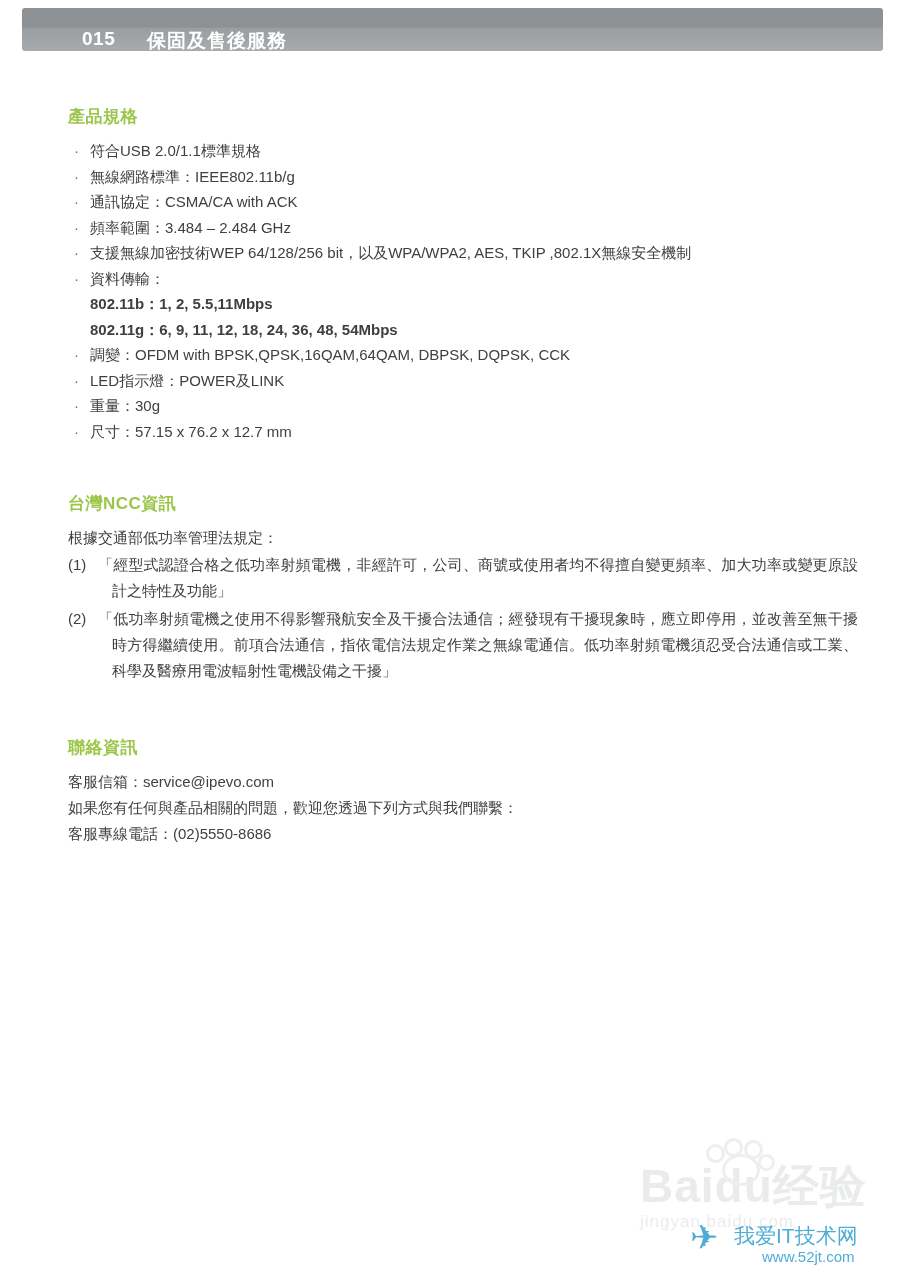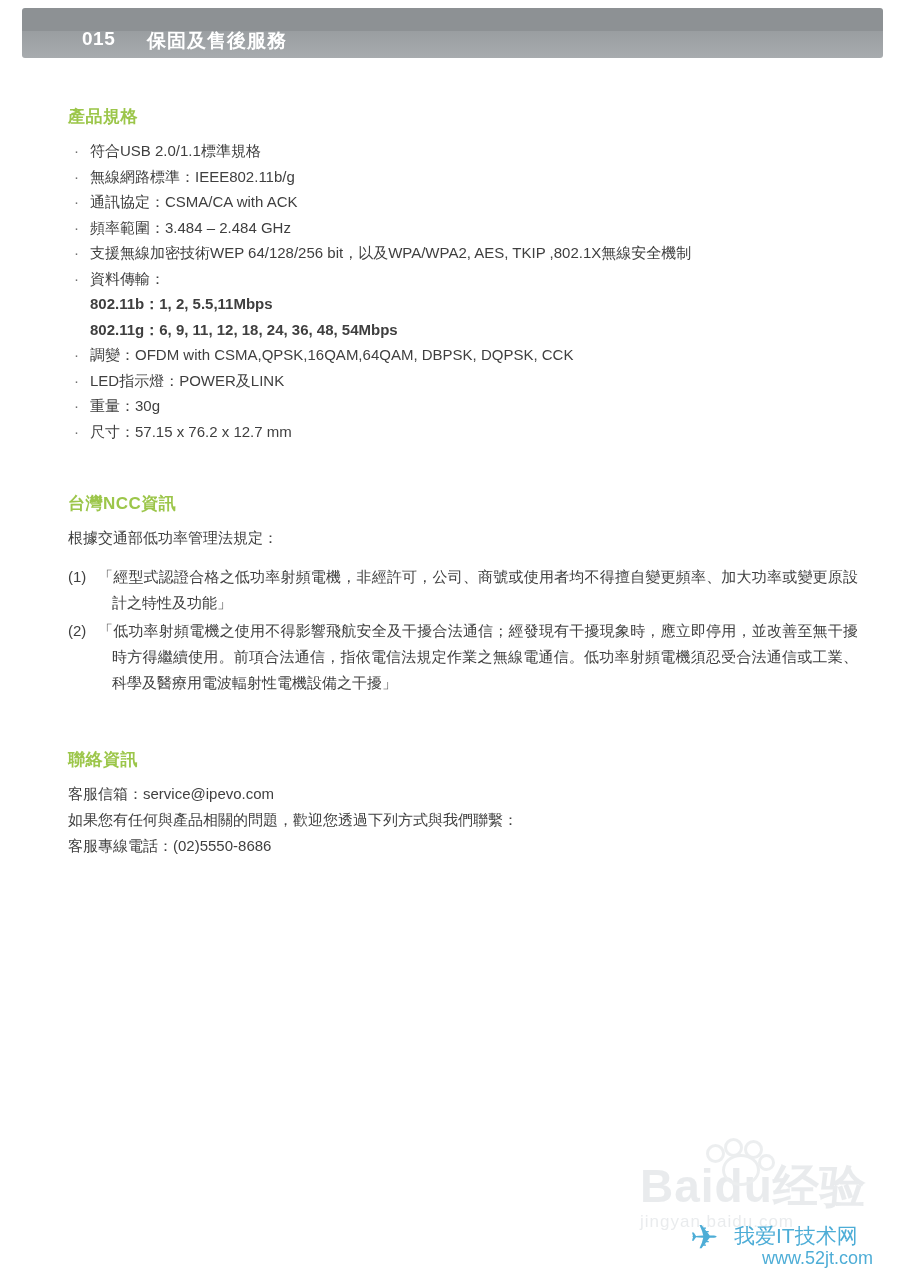--- a/index.html
+++ b/index.html
@@ -15,21 +15,21 @@
     position: relative;
     overflow: hidden;
   }
 
   
   .header-bar {
     position: absolute;
     top: 8px;
     left: 22px;
     width: 861px;
-    height: 50px;
+    height: 43px;
     background: linear-gradient(to bottom, #8d9194 0%, #8d9194 45%, #9a9ea1 46%, #a7abae 100%);
     border-radius: 3px;
   }
   .header-page-number {
     position: absolute;
     top: 20px;
     left: 60px;
     font-size: 19px;
     font-weight: bold;
     color: #ffffff;
@@ -88,21 +88,21 @@
     line-height: 25.5px;
     color: #3f3f3f;
     font-weight: bold;
   }
 
   
   .ncc-intro {
     font-size: 15px;
     line-height: 25px;
     color: #3f3f3f;
-    margin-bottom: 14px;
+    margin-bottom: 2px;
   }
   .ncc-item {
     position: relative;
     padding-left: 30px;
     font-size: 15px;
     line-height: 26px;
     color: #3f3f3f;
     margin-bottom: 2px;
   }
   .ncc-item .num {
@@ -180,21 +180,21 @@
     top: 4px;
     font-size: 21px;
     font-weight: normal;
     color: #2f9fd0;
     white-space: nowrap;
   }
   .wm-itw-sub {
     position: absolute;
     left: 72px;
     top: 30px;
-    font-size: 18px;
+    font-size: 15px;
     color: #2f9fd0;
     white-space: nowrap;
     text-align: center;
   }
   .wm-itw-mark {
     position: absolute;
     left: 0px;
     top: 2px;
     font-size: 34px;
     color: #2f9fd0;
@@ -217,21 +217,21 @@
       <li><span class="dot">·</span><span>符合USB 2.0/1.1標準規格</span></li>
       <li><span class="dot">·</span><span>無線網路標準：IEEE802.11b/g</span></li>
       <li><span class="dot">·</span><span>通訊協定：CSMA/CA with ACK</span></li>
       <li><span class="dot">·</span><span>頻率範圍：3.484 – 2.484 GHz</span></li>
       <li><span class="dot">·</span><span>支援無線加密技術WEP 64/128/256 bit，以及WPA/WPA2, AES, TKIP ,802.1X無線安全機制</span></li>
       <li><span class="dot">·</span><span>資料傳輸：</span></li>
     </ul>
     <div class="sub-line">802.11b：1, 2, 5.5,11Mbps</div>
     <div class="sub-line">802.11g：6, 9, 11, 12, 18, 24, 36, 48, 54Mbps</div>
     <ul class="spec-list">
-      <li><span class="dot">·</span><span>調變：OFDM with CSMA,QPSK,16QAM,64QAM, DBPSK, DQPSK, CCK</span></li>
+      <li><span class="dot">·</span><span>調變：OFDM with BPSK,QPSK,16QAM,64QAM, DBPSK, DQPSK, CCK</span></li>
       <li><span class="dot">·</span><span>LED指示燈：POWER及LINK</span></li>
       <li><span class="dot">·</span><span>重量：30g</span></li>
       <li><span class="dot">·</span><span>尺寸：57.15 x 76.2 x 12.7 mm</span></li>
     </ul>
   </div>
 
   <div class="section" style="margin-top:48px;">
     <div class="section-heading">台灣NCC資訊</div>
     <div class="ncc-intro">根據交通部低功率管理法規定：</div>
     <div class="ncc-item hang">

